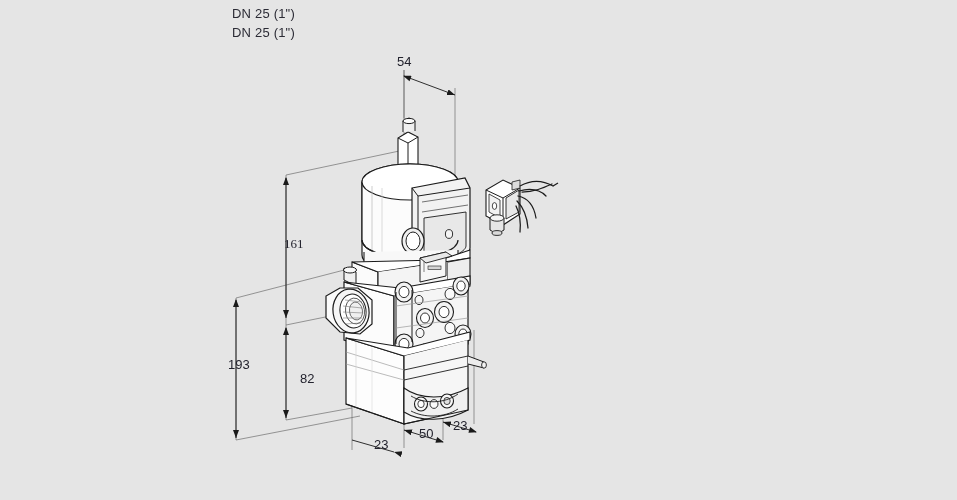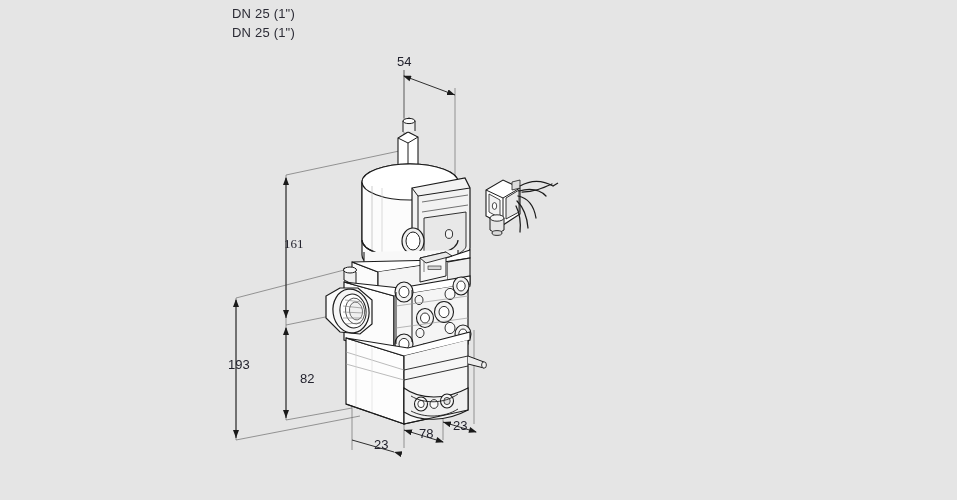--- a/index.html
+++ b/index.html
@@ -261,16 +261,16 @@
     <g stroke="#1c1c1c" stroke-width="1.1" fill="none">
       <path d="M346,404 L404,424 L468,410"></path>
     </g>
   </svg>
 
   <div class="dim-label" style="left:397px;  top:54px;">54</div>
   <div class="dim-label" style="left:284px;  top:236px;font-family:Liberation Serif, serif;">161</div>
   <div class="dim-label" style="left:228px;  top:357px;">193</div>
   <div class="dim-label" style="left:277px;  top:371px;margin-left:23px;">82</div>
   <div class="dim-label" style="left:374px;  top:437px;">23</div>
-  <div class="dim-label" style="left:419px;  top:426px;">78</div>
+  <div class="dim-label" style="left:419px;  top:426px;">50</div>
   <div class="dim-label" style="left:453px;  top:418px;">23</div>
 
 </div>
 
 </body></html>

